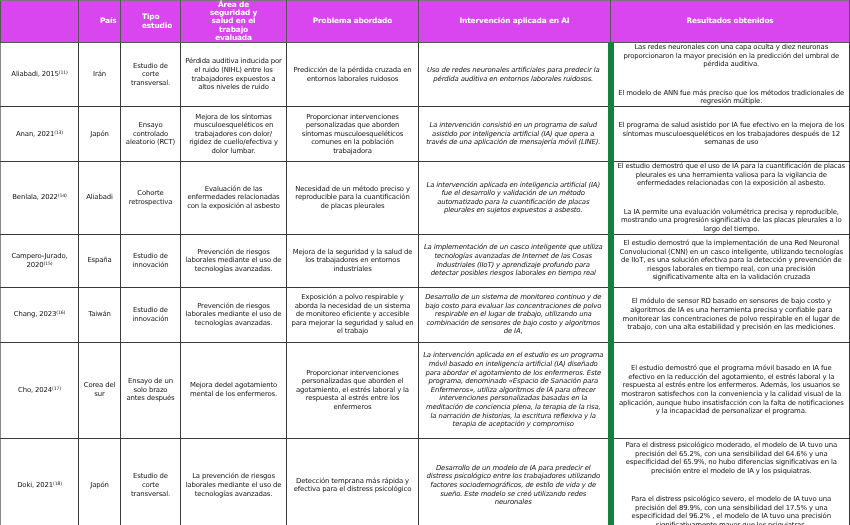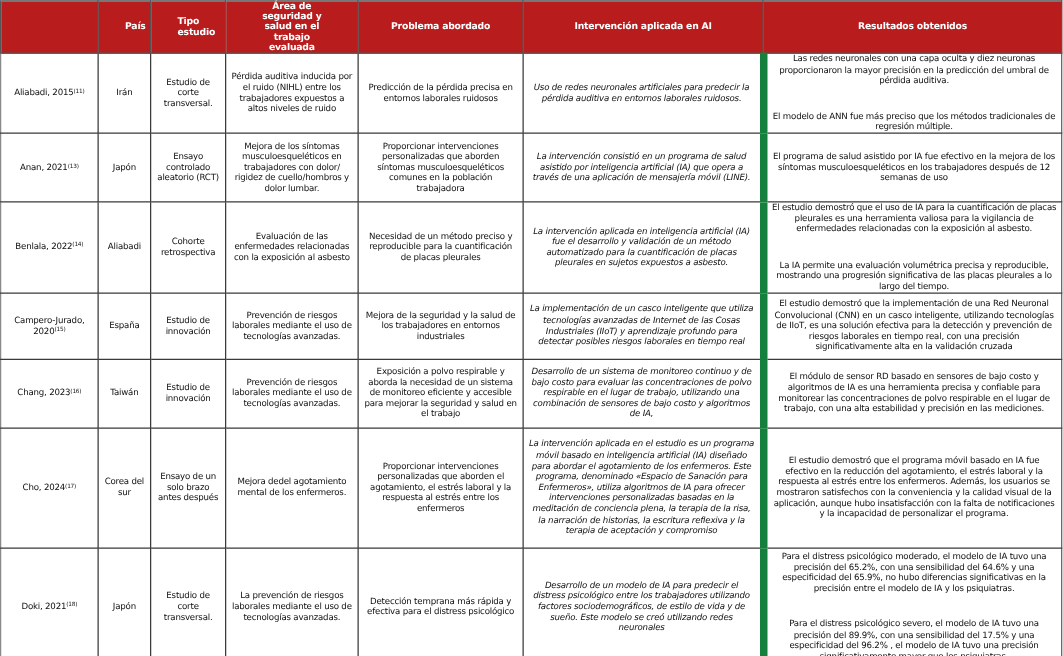--- a/index.html
+++ b/index.html
@@ -7,21 +7,21 @@
   table.studies {
     border-collapse: collapse;
     width: 849px;
     table-layout: fixed;
     font-size: 6.9px;
     line-height: 8.6px;
     color: #111111;
     letter-spacing: -0.15px;
   }
   table.studies th {
-    background: #b91c1c;
+    background: #d946ef;
     color: #ffffff;
     font-weight: bold;
     font-size: 7.4px;
     line-height: 8.2px;
     text-align: center;
     vertical-align: middle;
     height: 32px;
     padding: 0 21px;
     border-left: 1px solid #555555;
     border-right: 1px solid #555555;
@@ -71,33 +71,33 @@
       <th>Resultados obtenidos</th>
     </tr>
   </thead>
   <tbody>
 
     <tr style="height:62px">
       <td class="c1"><span>Aliabadi, 2015</span><sup>(11)</sup></td>
       <td class="c2">Irán</td>
       <td class="c3">Estudio de corte transversal.</td>
       <td class="c4">Pérdida auditiva inducida por el ruido (NIHL) entre los trabajadores expuestos a altos niveles de ruido</td>
-      <td class="c5">Predicción de la pérdida precisa en entornos laborales ruidosos</td>
+      <td class="c5">Predicción de la pérdida cruzada en entornos laborales ruidosos</td>
       <td class="c6">Uso de redes neuronales artificiales para predecir la pérdida auditiva en entornos laborales ruidosos.</td>
       <td class="c7">
         <span class="para">Las redes neuronales con una capa oculta y diez neuronas proporcionaron la mayor precisión en la predicción del umbral de pérdida auditiva.</span>
         <span class="para">El modelo de ANN fue más preciso que los métodos tradicionales de regresión múltiple.</span>
       </td>
     </tr>
 
     <tr style="height:55px">
       <td class="c1"><span>Anan, 2021</span><sup>(13)</sup></td>
       <td class="c2">Japón</td>
       <td class="c3">Ensayo controlado aleatorio (RCT)</td>
-      <td class="c4">Mejora de los síntomas musculoesqueléticos en trabajadores con dolor/ rigidez de cuello/hombros y dolor lumbar.</td>
+      <td class="c4">Mejora de los síntomas musculoesqueléticos en trabajadores con dolor/ rigidez de cuello/efectiva y dolor lumbar.</td>
       <td class="c5">Proporcionar intervenciones personalizadas que aborden síntomas musculoesqueléticos comunes en la población trabajadora</td>
       <td class="c6">La intervención consistió en un programa de salud asistido por inteligencia artificial (IA) que opera a través de una aplicación de mensajería móvil (LINE).</td>
       <td class="c7">
         <span class="para">El programa de salud asistido por IA fue efectivo en la mejora de los síntomas musculoesqueléticos en los trabajadores después de 12 semanas de uso</span>
       </td>
     </tr>
 
     <tr style="height:72px">
       <td class="c1"><span>Benlala, 2022</span><sup>(14)</sup></td>
       <td class="c2">Aliabadi</td>

